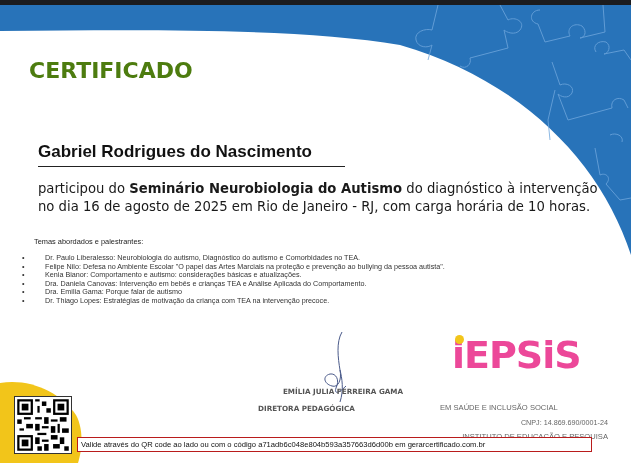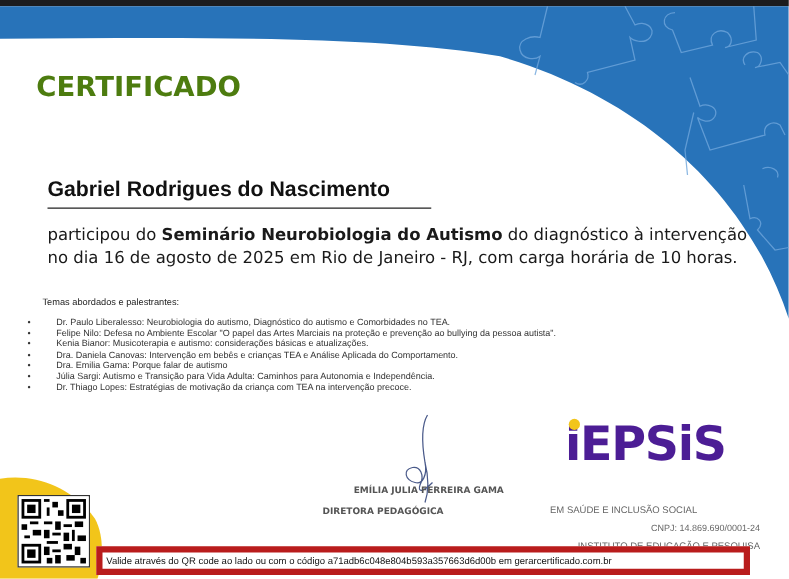--- a/index.html
+++ b/index.html
@@ -11,27 +11,27 @@
     .name-line { position: absolute; left: 38px; top: 166px; width: 307px; height: 1px; background: #222; }
     .body-text { position: absolute; left: 38px; top: 180px; font-family: "DejaVu Sans", sans-serif; font-size: 13.2px; line-height: 18px; color: #1a1a1a; width: 560px; }
     .body-text b { font-weight: bold; }
     .topics-title { position: absolute; left: 34px; top: 237px; font-weight: normal; font-size: 7.4px; color: #222; }
     .topics { position: absolute; left: 22px; top: 254px; margin: 0; padding: 0; list-style: none; font-size: 7.2px; color: #333; }
     .topics li { height: 8.6px; line-height: 8.6px; white-space: nowrap; }
     .topics li .bullet { display: inline-block; width: 23px; }
     .sig-name { position: absolute; left: 258px; top: 387px; width: 170px; text-align: center; font-family: "DejaVu Sans", sans-serif; font-weight: bold; font-size: 7.2px; color: #555; }
     .sig-role { position: absolute; left: 258px; top: 404px; width: 170px; text-align: left; font-family: "DejaVu Sans", sans-serif; font-weight: bold; font-size: 7.2px; color: #555; }
     .signature { position: absolute; left: 312px; top: 330px; }
-    .logo { position: absolute; left: 452px; top: 334px; font-family: "DejaVu Sans", sans-serif; font-weight: bold; font-size: 38px; color: #4c1d95; letter-spacing: -1px; line-height: 42px; }
+    .logo { position: absolute; left: 452px; top: 334px; font-family: "DejaVu Sans", sans-serif; font-weight: bold; font-size: 38px; color: #ec4899; letter-spacing: -1px; line-height: 42px; }
     .logo-dot { position: absolute; left: 455px; top: 335px; width: 9px; height: 9px; border-radius: 50%; background: #f2c51a; }
     .inst1 { position: absolute; left: 440px; top: 388px; width: 168px; text-align: right; font-size: 7.6px; color: #666; margin-top: 44px; }
     .inst2 { position: absolute; left: 440px; top: 403px; width: 168px; text-align: left; font-size: 7.6px; color: #666; }
     .cnpj { position: absolute; left: 440px; top: 418px; width: 168px; text-align: right; font-size: 7.2px; color: #666; }
     .qr { position: absolute; left: 14px; top: 396px; width: 56px; height: 56px; background: #fff; border: 1px solid #333; }
-    .validation { position: absolute; left: 77px; top: 437px; width: 510px; height: 13px; border: 5px solid #b91c1c; background: #fff; font-size: 7.6px; line-height: 13px; padding-left: 3px; color: #111; box-sizing: content-box; }
+    .validation { position: absolute; left: 77px; top: 437px; width: 510px; height: 13px; border: 1px solid #b91c1c; background: #fff; font-size: 7.6px; line-height: 13px; padding-left: 3px; color: #111; box-sizing: content-box; }
   </style>
 </head>
 <body>
 
 <div class="topbar"></div>
 
 <svg class="bg-svg" width="631" height="463">
 
   <path d="M0,5 L631,5 L631,255 C600,160 520,80 400,45 C300,28 150,30 0,31 Z" fill="#2873b9"></path>
 
@@ -56,24 +56,23 @@
 
 <div class="body-text">
   <span>participou do </span><b>Seminário Neurobiologia do Autismo</b><span> do diagnóstico à intervenção</span><br>
   <span>no dia 16 de agosto de 2025 em Rio de Janeiro - RJ, com carga horária de 10 horas.</span>
 </div>
 
 <div class="topics-title">Temas abordados e palestrantes:</div>
 <ul class="topics">
   <li><span class="bullet">•</span><span>Dr. Paulo Liberalesso:  Neurobiologia do autismo, Diagnóstico do autismo e Comorbidades no TEA.</span></li>
   <li><span class="bullet">•</span><span>Felipe Nilo:  Defesa no Ambiente Escolar "O papel das Artes Marciais na proteção e prevenção ao bullying da pessoa autista".</span></li>
-  <li><span class="bullet">•</span><span>Kenia Bianor: Musicoterapia e autismo: considerações básicas e atualizações.</span></li>
+  <li><span class="bullet">•</span><span>Kenia Bianor: Comportamento e autismo: considerações básicas e atualizações.</span></li>
   <li><span class="bullet">•</span><span>Dra. Daniela Canovas: Intervenção em bebês e crianças TEA e Análise Aplicada do Comportamento.</span></li>
   <li><span class="bullet">•</span><span>Dra. Emilia Gama:  Porque falar de autismo</span></li>
-  <li><span class="bullet">•</span><span>Júlia Sargi:  Autismo e Transição para Vida Adulta: Caminhos para Autonomia e Independência.</span></li>
   <li><span class="bullet">•</span><span>Dr. Thiago Lopes:  Estratégias de motivação da criança com TEA na intervenção precoce.</span></li>
 </ul>
 
 <svg class="signature" width="50" height="75">
   <path d="M30,2 C24,12 26,28 28,40 C30,50 26,58 20,56 C12,54 10,46 18,44 C24,43 28,50 24,58 C22,64 26,64 34,56 M28,40 C30,48 32,60 28,72" fill="none" stroke="#4a5a8a" stroke-width="1"></path>
 </svg>
 <div class="sig-name">EMÍLIA JULIA FERREIRA GAMA</div>
 <div class="sig-role">DIRETORA PEDAGÓGICA</div>
 
 <div class="logo">iEPSiS</div>

